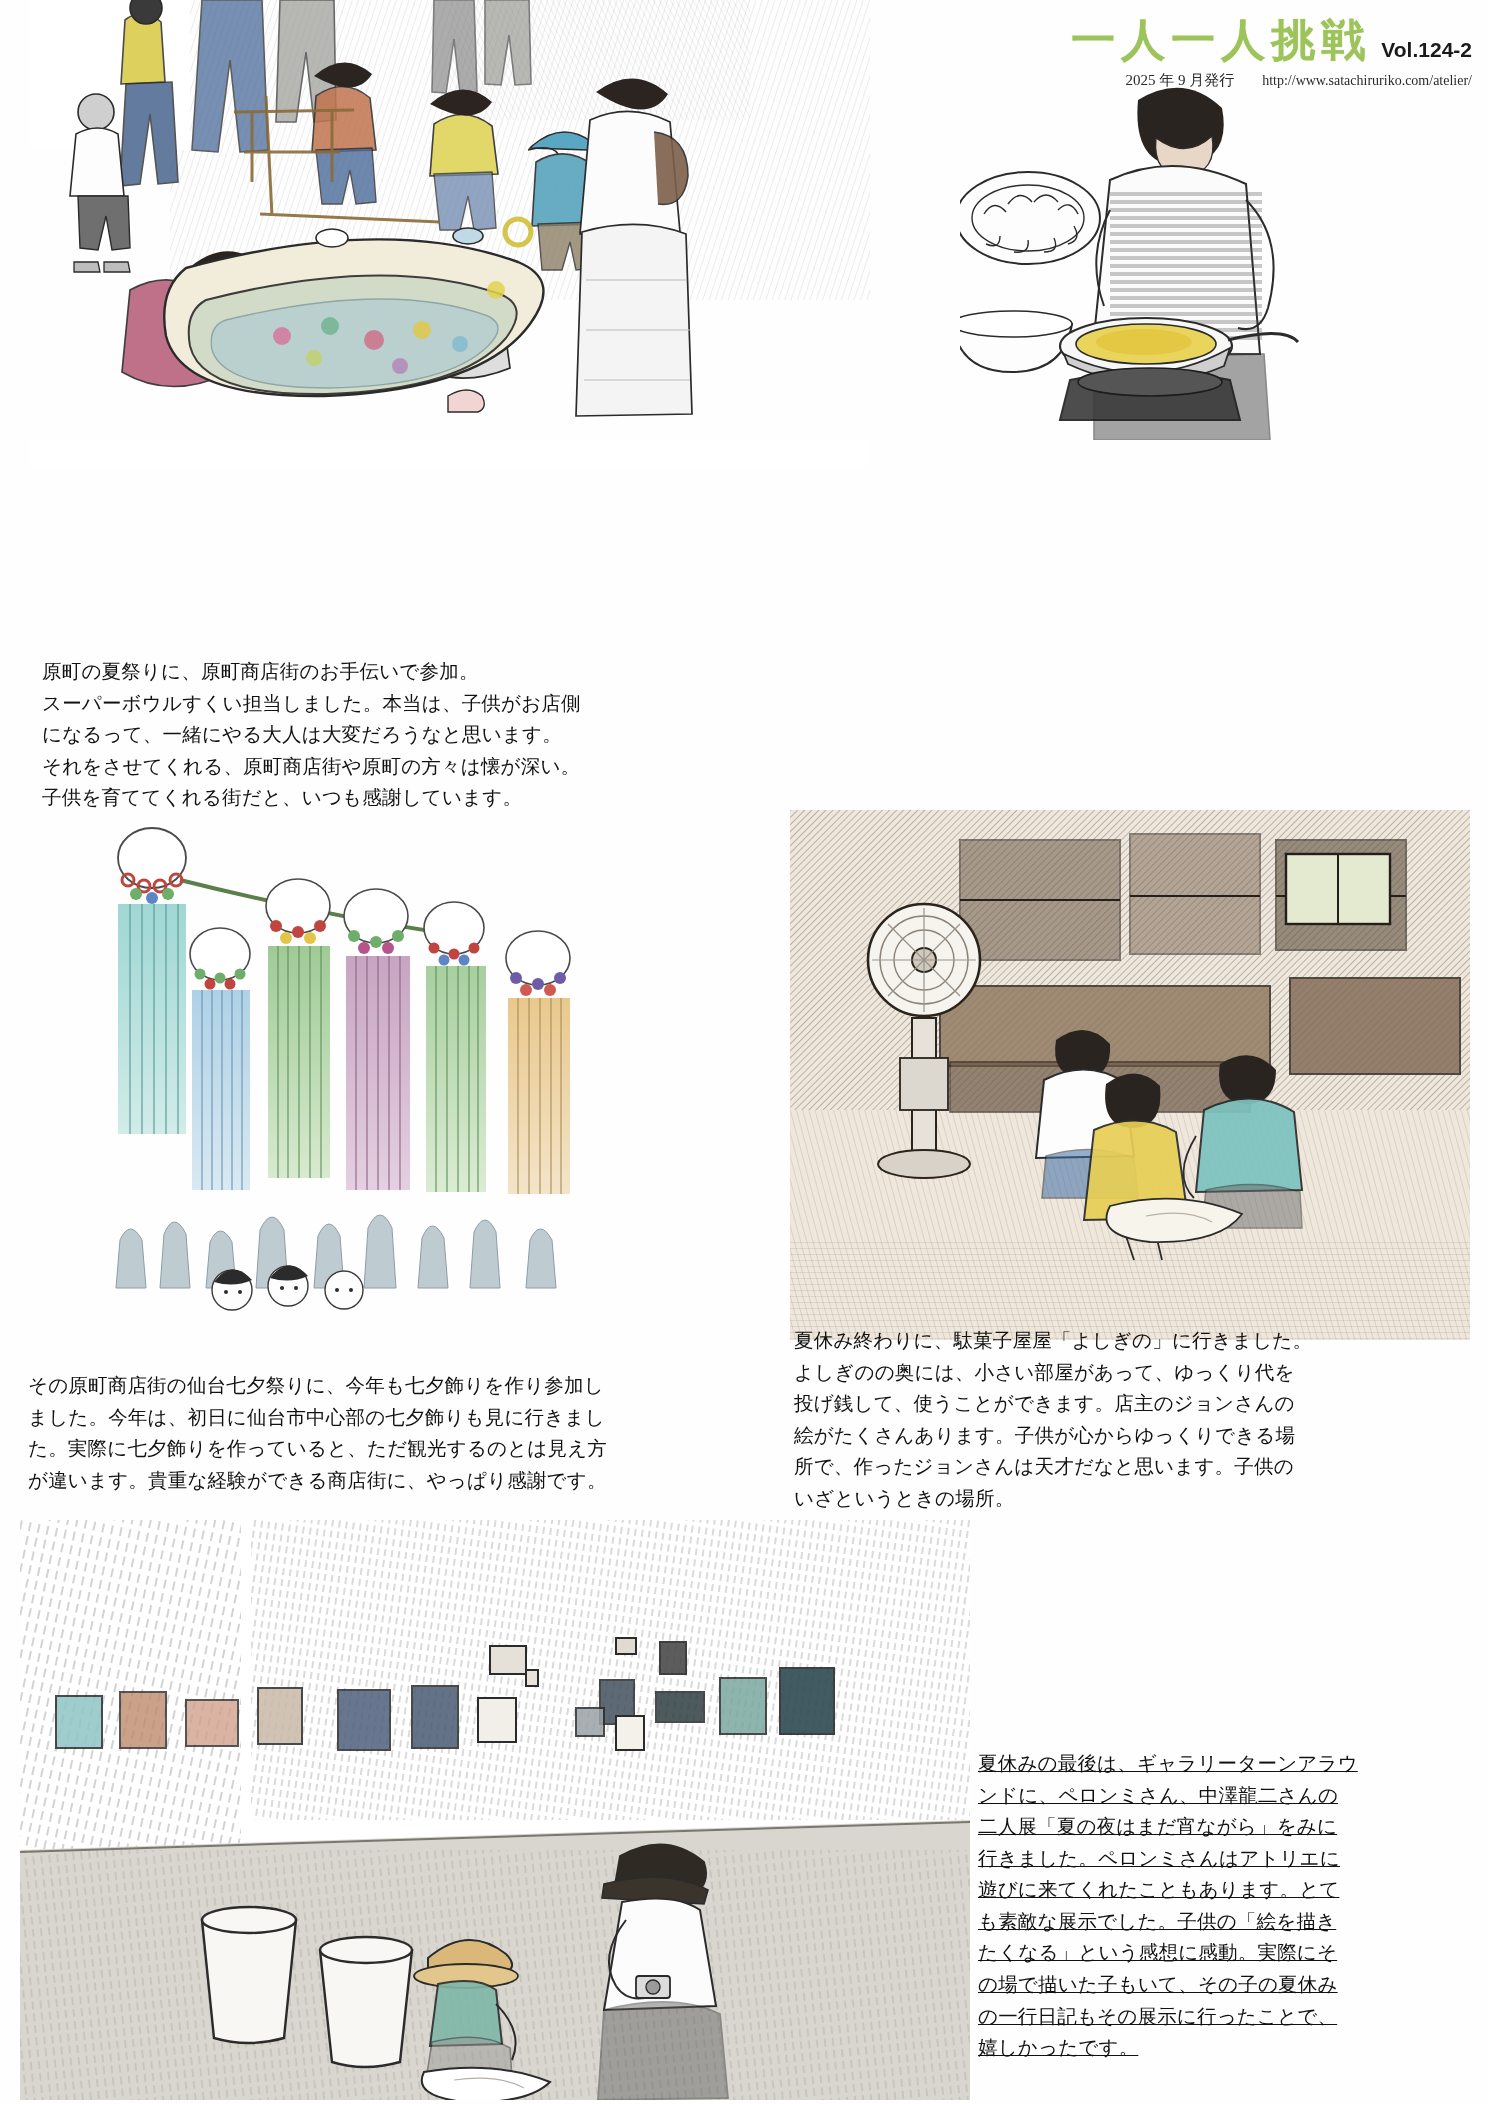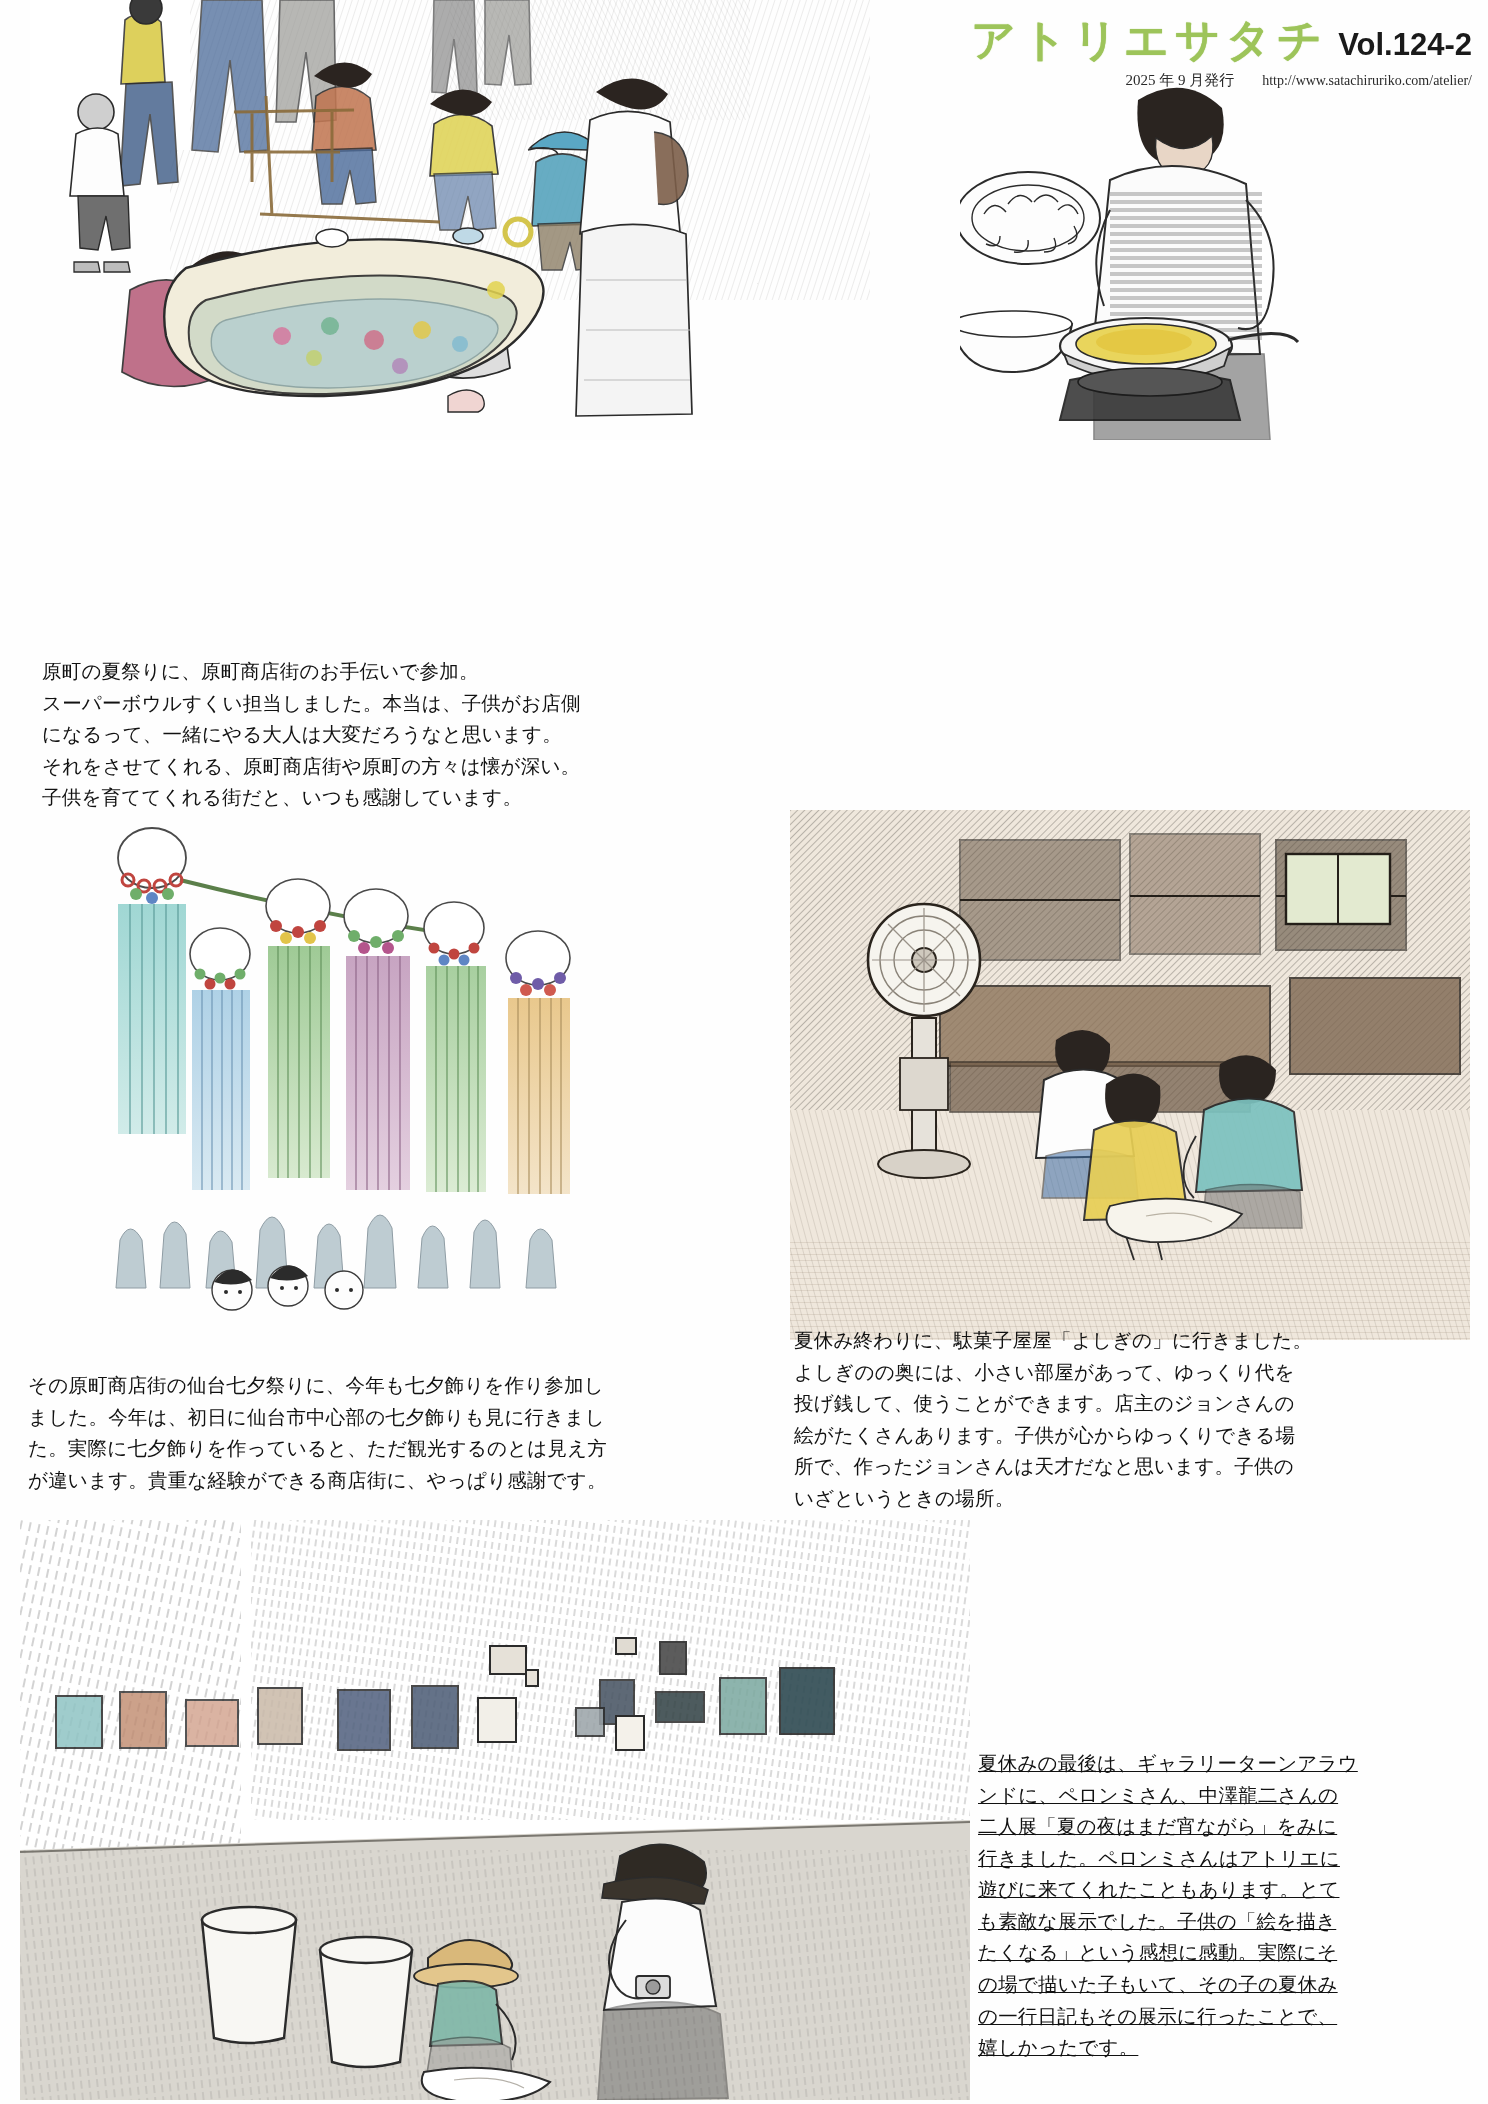--- a/index.html
+++ b/index.html
@@ -39,21 +39,21 @@
     font-weight: bold;
     font-size: 44px;
     letter-spacing: 6px;
     color: #9dc45a;
     line-height: 1;
     text-shadow: 0 0 1px #9dc45a;
   }
   .volume {
     font-family: "Liberation Sans", sans-serif;
     font-weight: bold;
-    font-size: 31px;
+    font-size: 21px;
     color: #1a1a1a;
     line-height: 1;
     padding-bottom: 2px;
   }
   .masthead-sub {
     margin-top: 9px;
     display: flex;
     justify-content: flex-end;
     gap: 28px;
     align-items: baseline;
@@ -88,21 +88,21 @@
   }
   .illus svg { display: block; }
 </style>
 </head>
 <body>
 
 <div id="page">
 
   <div class="masthead">
     <div class="masthead-title-row">
-      <span class="brand">アトリエサタチ</span>
+      <span class="brand">一人一人挑戦</span>
       <span class="volume">Vol.124-2</span>
     </div>
     <div class="masthead-sub">
       <span class="issue-date">2025 年 9 月発行</span>
       <a class="site-url" href="#">http://www.satachiruriko.com/atelier/</a>
     </div>
   </div>
 
   <div class="illus" style="left:30px; top:0px; width:840px; height:470px;">
     <svg viewBox="0 0 840 470" width="840" height="470" xmlns="http://www.w3.org/2000/svg">

